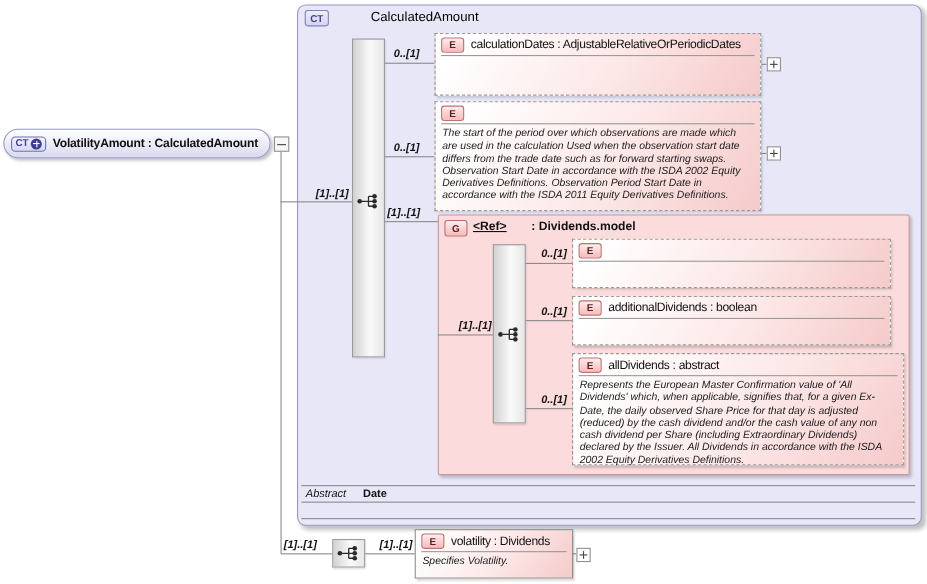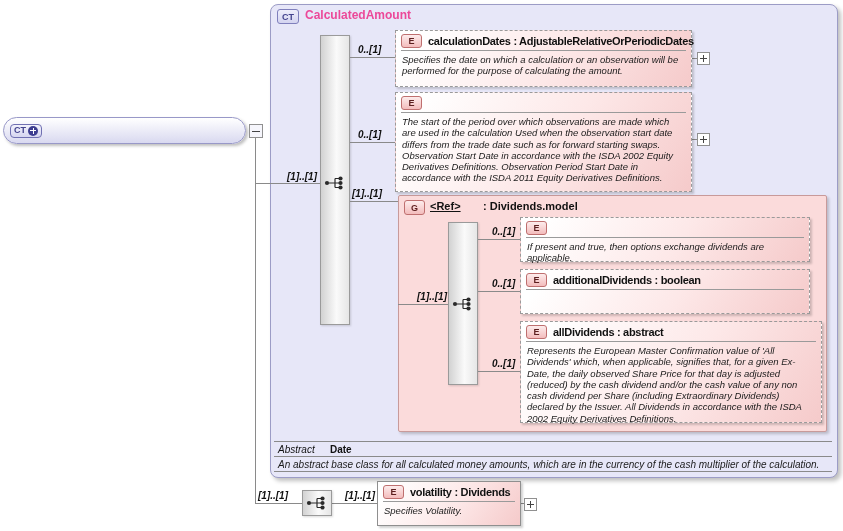--- a/index.html
+++ b/index.html
@@ -11,21 +11,21 @@
 
   
   .card{position:absolute;font-family:"Liberation Sans",sans-serif;
         font-style:italic;font-weight:bold;font-size:10px;color:#111;
         white-space:nowrap;}
 
   
   .ct-box{position:absolute;left:270px;top:4px;width:566px;height:472px;
           background:#e7e7f8;border:1px solid #9c9cc6;border-radius:8px;
           box-shadow:3px 3px 4px rgba(0,0,0,0.25);}
-  .ct-title{position:absolute;font-weight:bold;font-size:12px;color:#ec4899;white-space:nowrap;}
+  .ct-title{position:absolute;font-weight:normal;font-size:12px;color:#000000;white-space:nowrap;margin-left:32px;}
 
   
   .grp-box{position:absolute;left:398px;top:195px;width:427px;height:235px;
            background:#fbdbdb;border:1px solid #c89a9a;border-radius:2px;
            box-shadow:2px 2px 3px rgba(0,0,0,0.2);}
 
   
   .badge{display:inline-flex;align-items:center;justify-content:center;
          font-weight:bold;border-radius:3px;flex:none;}
   .badge-ct{width:20px;height:13px;font-size:9px;color:#44448e;
@@ -49,21 +49,21 @@
   .plus-circle{width:10px;height:10px;border-radius:50%;background:#3d3d90;position:relative;}
   .plus-circle::before{content:"";position:absolute;left:2px;right:2px;top:4.5px;height:1px;background:#fff;}
   .plus-circle::after{content:"";position:absolute;top:2px;bottom:2px;left:4.5px;width:1px;background:#fff;}
 
   
   .elbox{position:absolute;border:1px dashed #9a9a9a;box-sizing:border-box;
          background:linear-gradient(125deg,#ffffff 8%,#fde8e8 55%,#f5caca 100%);
          box-shadow:2px 2px 2px rgba(0,0,0,0.18);}
   .elbox.req{border:1px solid #8f8f8f;}
   .el-title{display:flex;align-items:center;gap:6px;padding:3px 5px 1px 5px;}
-  .el-label{font-weight:bold;font-size:11px;letter-spacing:-0.3px;color:#111;white-space:nowrap;}
+  .el-label{font-weight:normal;font-size:11px;letter-spacing:-0.3px;color:#111;white-space:nowrap;}
   .el-sep{height:1px;background:#9a9a9a;margin:1px 5px 2px 5px;}
   .el-anno{font-style:italic;font-size:9.5px;line-height:11.3px;color:#1b1b1b;
            padding:1px 6px 0 6px;}
 
   
   .seqbar{position:absolute;width:30px;border:1px solid #9a9a9a;box-sizing:border-box;
           background:linear-gradient(90deg,#d2d2d2 0%,#fafafa 55%,#e6e6e6 100%);
           box-shadow:1px 1px 2px rgba(0,0,0,0.15);}
   .seqicon{position:absolute;width:30px;height:26px;border:1px solid #9a9a9a;box-sizing:border-box;
           background:linear-gradient(90deg,#d2d2d2 0%,#fafafa 55%,#e6e6e6 100%);
@@ -90,21 +90,20 @@
 <div class="canvas">
 
   <div class="ct-box"></div>
   <span class="badge badge-ct" style="position:absolute;left:277px;top:9px;">CT</span>
   <div class="ct-title" style="left:305px;top:8px;">CalculatedAmount</div>
 
   <div class="line" style="left:274px;top:441px;width:558px;height:1px;"></div>
   <div class="facet-label" style="left:278px;top:444px;">Abstract</div>
   <div class="facet-value" style="left:330px;top:444px;">Date</div>
   <div class="line" style="left:274px;top:456px;width:558px;height:1px;"></div>
-  <div class="ct-anno" style="left:278px;top:459px;">An abstract base class for all calculated money amounts, which are in the currency of the cash multiplier of the calculation.</div>
   <div class="line" style="left:274px;top:471px;width:558px;height:1px;"></div>
 
   <div class="grp-box"></div>
   <span class="badge badge-g" style="position:absolute;left:404px;top:200px;">G</span>
   <div class="grp-ref" style="left:430px;top:200px;text-decoration:underline;">&lt;Ref&gt;</div>
   <div class="grp-ref" style="left:483px;top:200px;">: Dividends.model</div>
 
   <div class="seqbar" style="left:320px;top:35px;height:290px;"></div>
   <svg class="glyph" style="left:324px;top:175px;" viewBox="0 0 22 16">
     <circle cx="3" cy="8" r="2.1" fill="#2a2a2a"></circle>
@@ -148,39 +147,37 @@
   <div class="card" style="left:492px;top:358px;">0..[1]</div>
   <div class="card" style="left:258px;top:490px;">[1]..[1]</div>
   <div class="card" style="left:345px;top:490px;">[1]..[1]</div>
 
   <div class="elbox" style="left:395px;top:30px;width:297px;height:57px;">
     <div class="el-title">
       <span class="badge badge-e">E</span>
       <span class="el-label">calculationDates : AdjustableRelativeOrPeriodicDates</span>
     </div>
     <div class="el-sep"></div>
-    <div class="el-anno">Specifies the date on which a calculation or an observation will be performed for the purpose of calculating the amount.</div>
   </div>
   <div class="plusbox" style="left:697px;top:52px;"></div>
 
   <div class="elbox" style="left:395px;top:92px;width:297px;height:100px;">
     <div class="el-title">
       <span class="badge badge-e">E</span>
     </div>
     <div class="el-sep"></div>
     <div class="el-anno">The start of the period over which observations are made which are used in the calculation Used when the observation start date differs from the trade date such as for forward starting swaps. Observation Start Date in accordance with the ISDA 2002 Equity Derivatives Definitions. Observation Period Start Date in accordance with the ISDA 2011 Equity Derivatives Definitions.</div>
   </div>
   <div class="plusbox" style="left:697px;top:133px;"></div>
 
   <div class="elbox" style="left:520px;top:217px;width:290px;height:45px;">
     <div class="el-title">
       <span class="badge badge-e">E</span>
     </div>
     <div class="el-sep"></div>
-    <div class="el-anno">If present and true, then options exchange dividends are applicable.</div>
   </div>
 
   <div class="elbox" style="left:520px;top:269px;width:290px;height:45px;">
     <div class="el-title">
       <span class="badge badge-e">E</span>
       <span class="el-label">additionalDividends : boolean</span>
     </div>
     <div class="el-sep"></div>
   </div>
 
@@ -191,20 +188,21 @@
     </div>
     <div class="el-sep"></div>
     <div class="el-anno">Represents the European Master Confirmation value of 'All Dividends' which, when applicable, signifies that, for a given Ex-Date, the daily observed Share Price for that day is adjusted (reduced) by the cash dividend and/or the cash value of any non cash dividend per Share (including Extraordinary Dividends) declared by the Issuer. All Dividends in accordance with the ISDA 2002 Equity Derivatives Definitions.</div>
   </div>
 
   <div class="pill">
     <span class="ctplus-badge">
       <span class="ct-text">CT</span>
       <span class="plus-circle"></span>
     </span>
+    <span class="pill-label">VolatilityAmount : CalculatedAmount</span>
   </div>
   <div class="minusbox" style="left:249px;top:124px;"></div>
 
   <div class="seqicon" style="left:302px;top:490px;">
     <svg width="22" height="16" viewBox="0 0 22 16">
       <circle cx="3" cy="8" r="2.1" fill="#2a2a2a"></circle>
       <path d="M5 8 H11 M11 3.5 V12.5 M11 3.5 H15 M11 8 H15 M11 12.5 H15" stroke="#2a2a2a" stroke-width="1.2" fill="none"></path>
       <circle cx="16.5" cy="3.5" r="2.1" fill="#2a2a2a"></circle>
         <circle cx="16.5" cy="8" r="2.1" fill="#2a2a2a"></circle>
         <circle cx="16.5" cy="12.5" r="2.1" fill="#2a2a2a"></circle>

